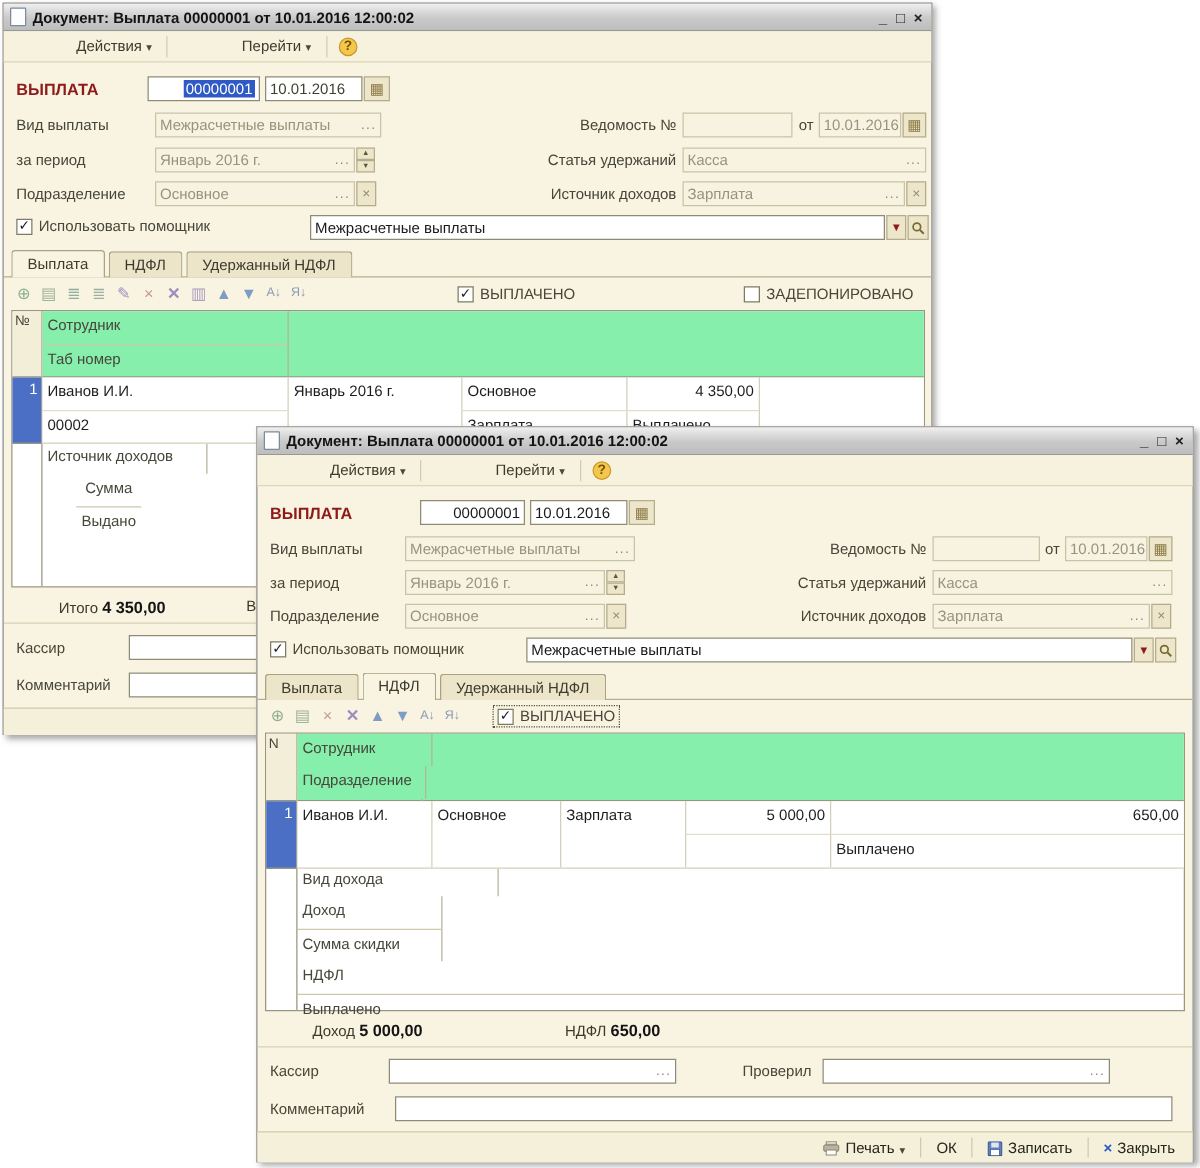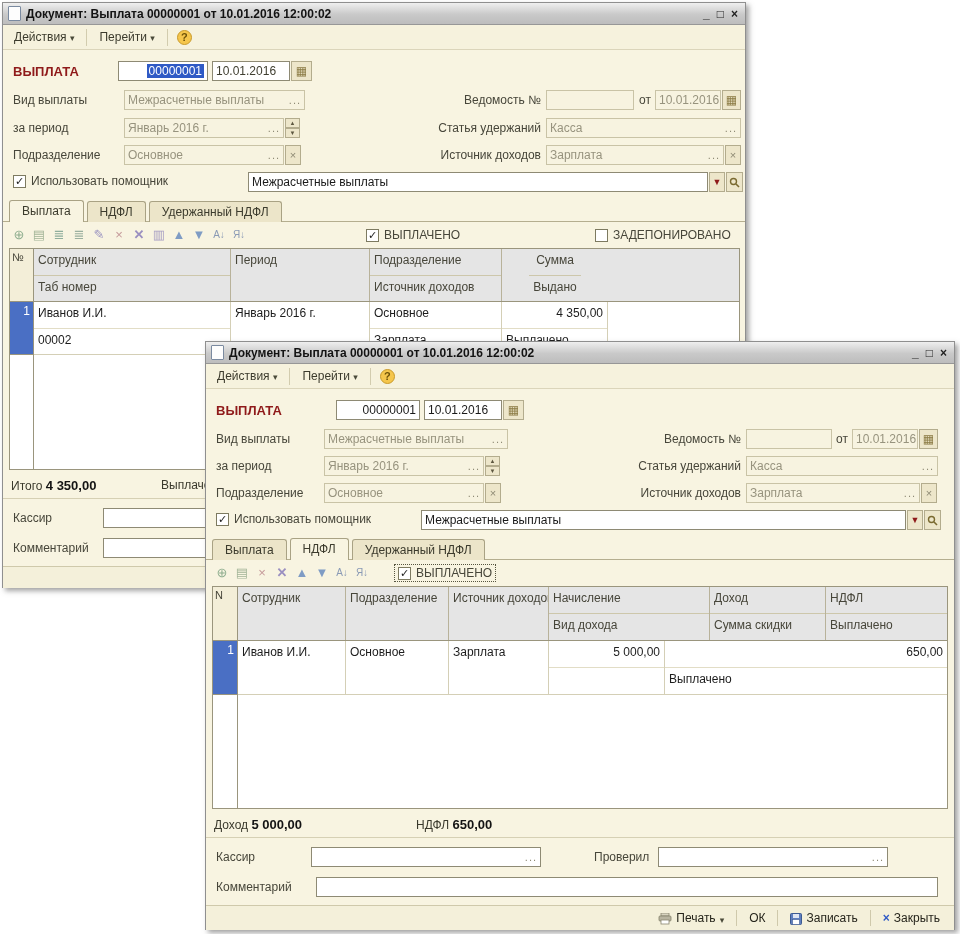--- a/index.html
+++ b/index.html
@@ -12,21 +12,21 @@
     border-bottom:1px solid #979797; display:flex; align-items:center; padding:0 5px; gap:5px; }
   .doc-ico { width:13px; height:15px; background:#fdfdfd; border:1px solid #7a8aa0;
     border-radius:1px; flex:0 0 auto; }
   .title-text { flex:1; font-weight:bold; font-size:12px; color:#131313;
     white-space:nowrap; overflow:hidden; }
   .winbtns { display:flex; gap:7px; align-items:center; padding-right:2px; }
   .winbtn { font-weight:bold; color:#222; font-size:12px; line-height:12px; cursor:default; }
 
   .menubar { height:25px; background:#f6f2dd; border-bottom:1px solid #dbd5ba;
     display:flex; align-items:center; padding:0 4px; gap:3px; color:#3c3b2d; }
-  .menu-item { padding:2px 7px 3px 7px; white-space:nowrap; }
+  .menu-item { padding:2px 7px 3px 7px; white-space:nowrap;margin-left:47px; }
   .menu-item .car { font-size:9px; color:#4a4a3a; }
   .menu-sep { width:1px; height:17px; background:#d2ccae; margin:0 2px; }
   .help-badge { width:15px; height:15px; border-radius:50%; background:#f5c64c;
     border:1px solid #c99a2a; color:#6e5208; font-size:11px; font-weight:bold;
     display:flex; align-items:center; justify-content:center; margin-left:4px; }
 
   .client { position:relative; width:100%; }
   .abs { position:absolute; }
   .lbl { color:#47463a; white-space:nowrap; }
   .lbl-r { text-align:right; }
@@ -61,34 +61,34 @@
   .tbtool { position:absolute; display:flex; align-items:center; }
   .tico { width:20px; text-align:center; font-size:13px; line-height:18px; }
 
   .tbl { position:absolute; background:#ffffff; border:1px solid #9a957d; display:flex; }
   .numcol { display:flex; flex-direction:column; border-right:1px solid #9a957d; }
   .numhead { background:#f3eed8; border-bottom:1px solid #9a957d;
     font-size:11px; color:#47463a; padding:2px 2px; }
   .numsel { background:#4a6fc4; color:#fff; text-align:right; padding:2px 3px;
     border-bottom:1px solid #9a957d; }
   .maincols { flex:1; display:flex; flex-direction:column; }
-  .hrow { display:flex; background:#e5e5e5; border-bottom:1px solid #9a957d; }
+  .hrow { display:flex; background:#86efac; border-bottom:1px solid #9a957d;flex-direction:column; }
   .hcell { border-right:1px solid #b8b29a; padding:0; display:flex; flex-direction:column; }
   .hcell:last-child { border-right:none; }
   .hl { height:26px; padding:4px 4px; color:#47463a; white-space:nowrap; overflow:hidden; }
   .hl + .hl { border-top:1px solid #cdc7ab; }
   .drow { display:flex; border-bottom:1px solid #d4cfb6; background:#fff; }
   .dcell { border-right:1px solid #d4cfb6; display:flex; flex-direction:column; }
   .dcell:last-child { border-right:none; }
   .dl { height:26px; padding:4px 4px; color:#1d1d1d; white-space:nowrap; overflow:hidden; }
   .dl + .dl { border-top:1px solid #e2ddc6; }
   .dl.r { text-align:right; }
 
   .sep-h { position:absolute; height:1px; background:#d6d0b4; left:0; right:0; }
-  .totline { font-size:12px; color:#3a392c; }
+  .totline { font-size:12px; color:#3a392c;margin-left:36px; }
   .totline b { color:#141414; font-size:13px; }
 
   .footerband { position:absolute; left:0; right:0; background:#f4f0da;
     border-top:1px solid #cfc9ab; display:flex; align-items:center;
     justify-content:flex-end; gap:6px; padding:0 8px; }
   .fbtn { display:flex; align-items:flex-end; gap:4px; padding:2px 6px; color:#26251c; white-space:nowrap; }
   .fbtn b { font-weight:normal; }
   .fsep { width:1px; height:16px; background:#cfc9ab; }
   .svgico { display:inline-flex; }
 </style>

